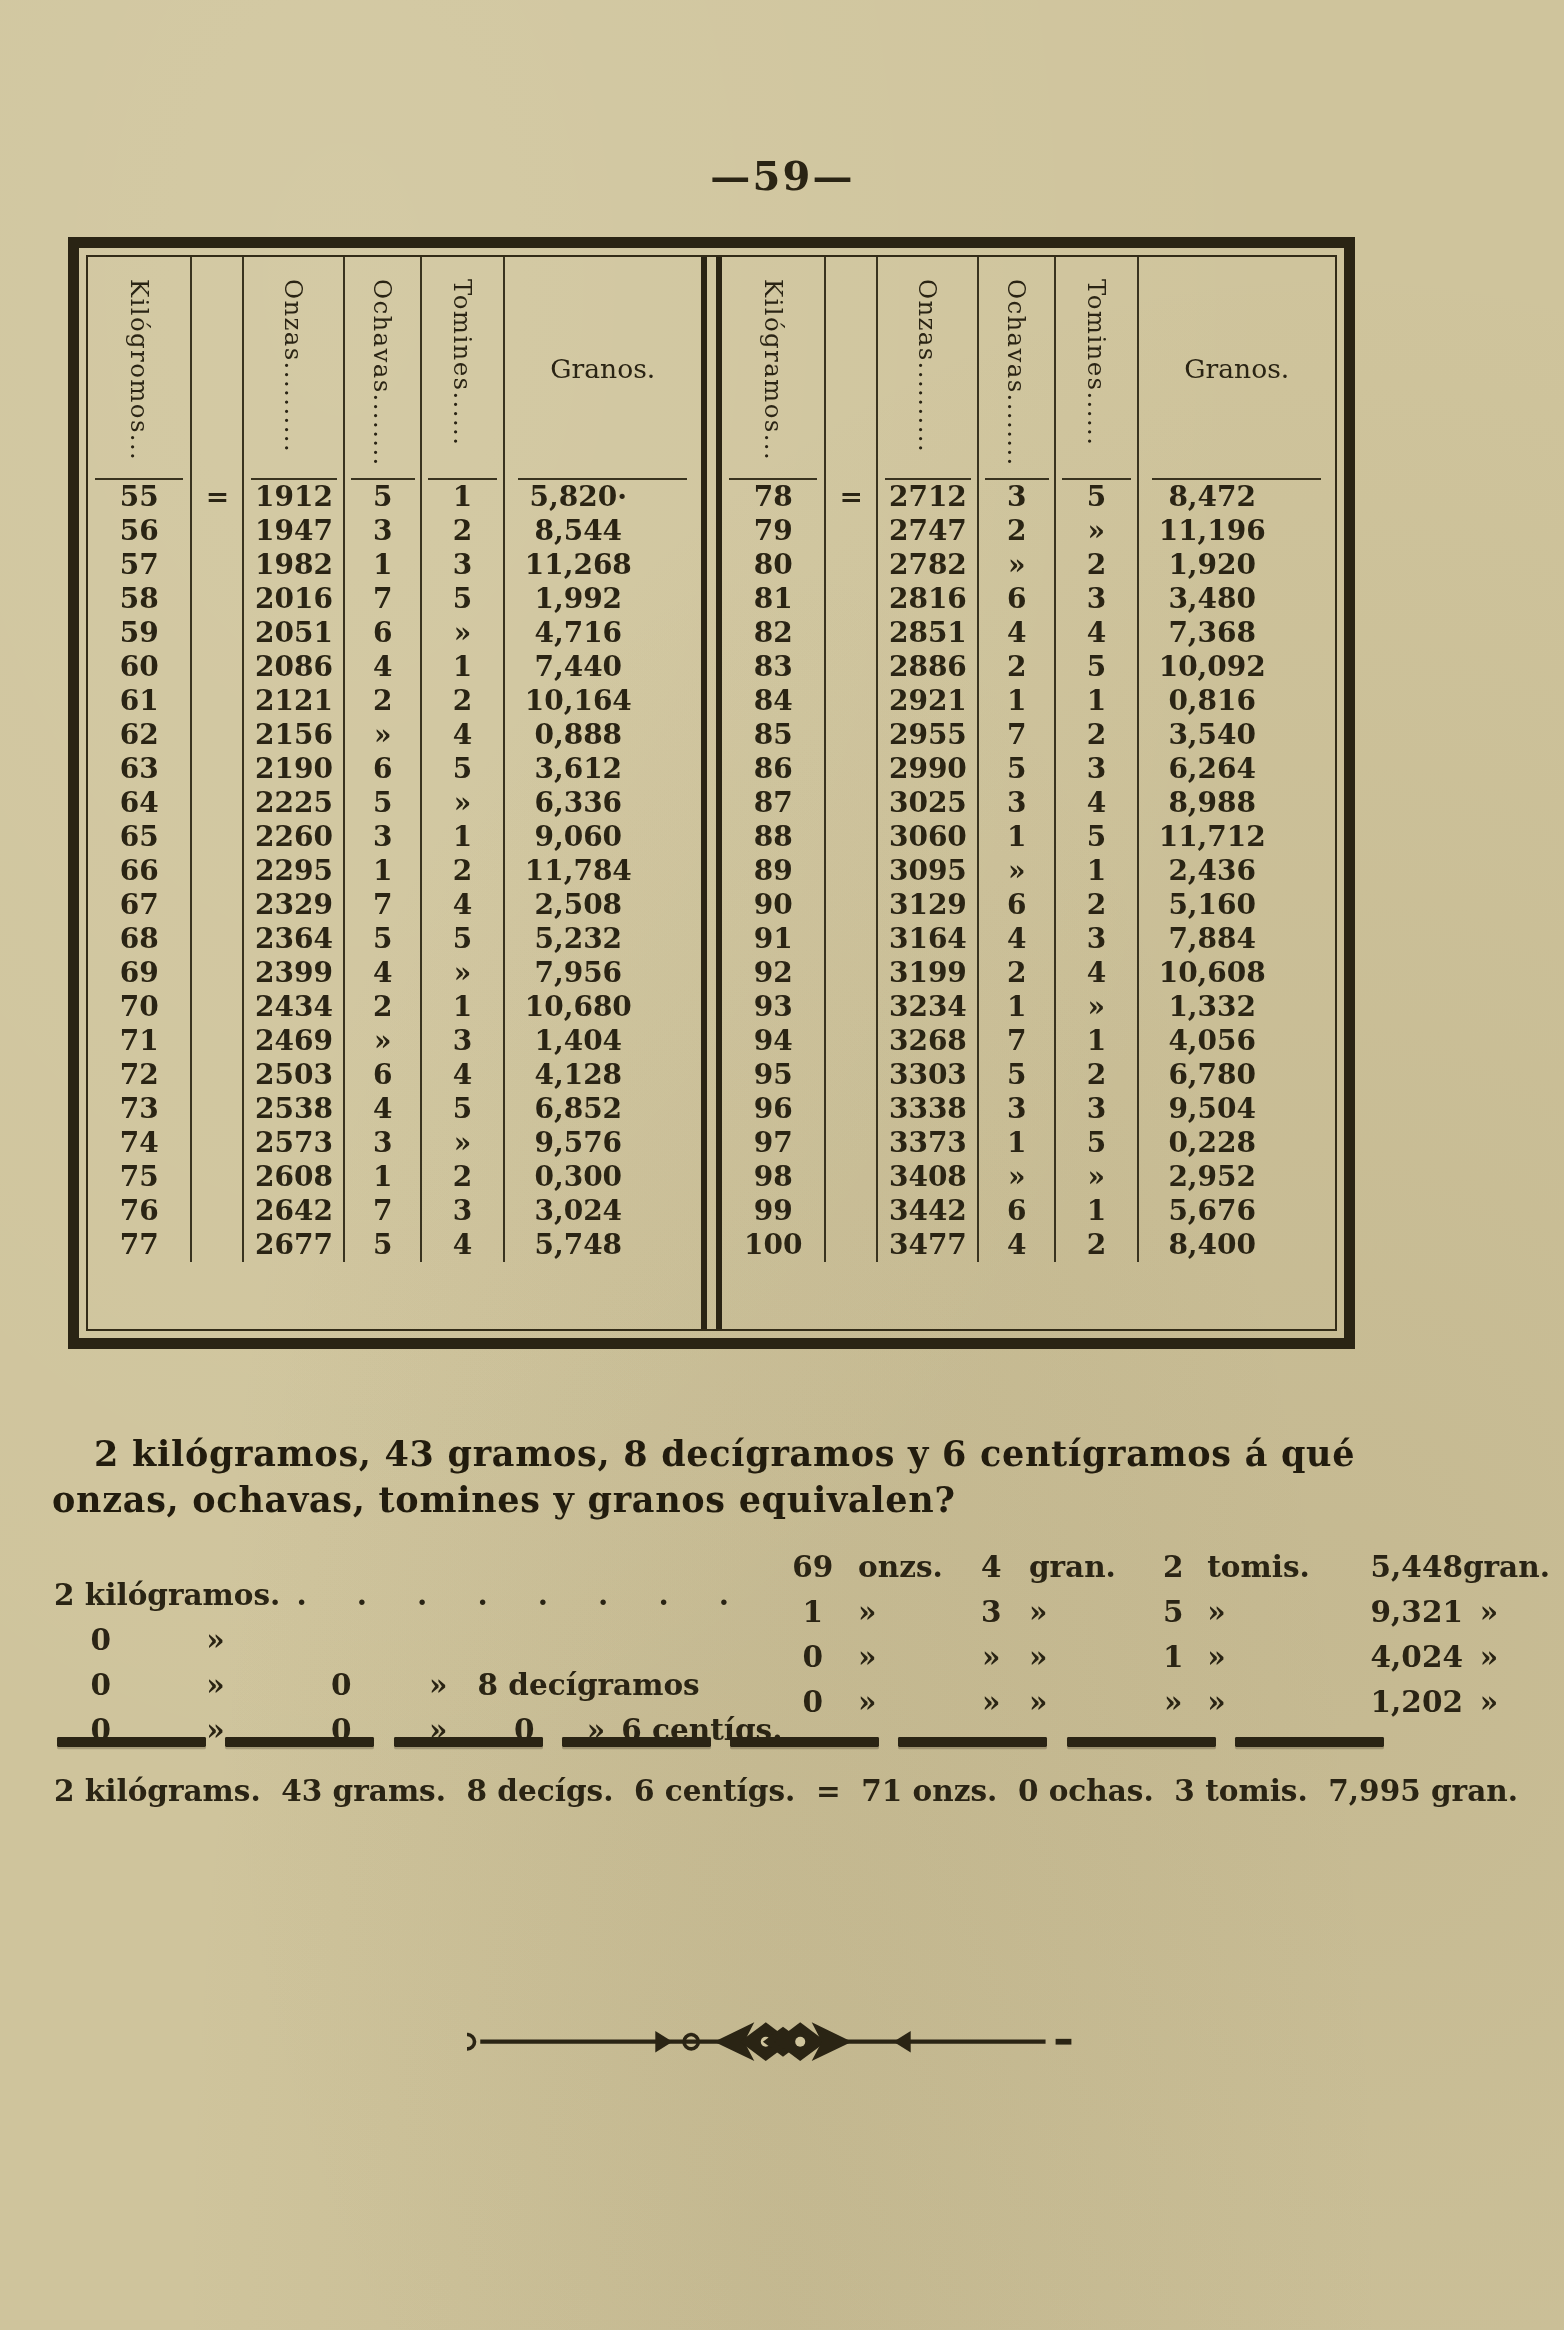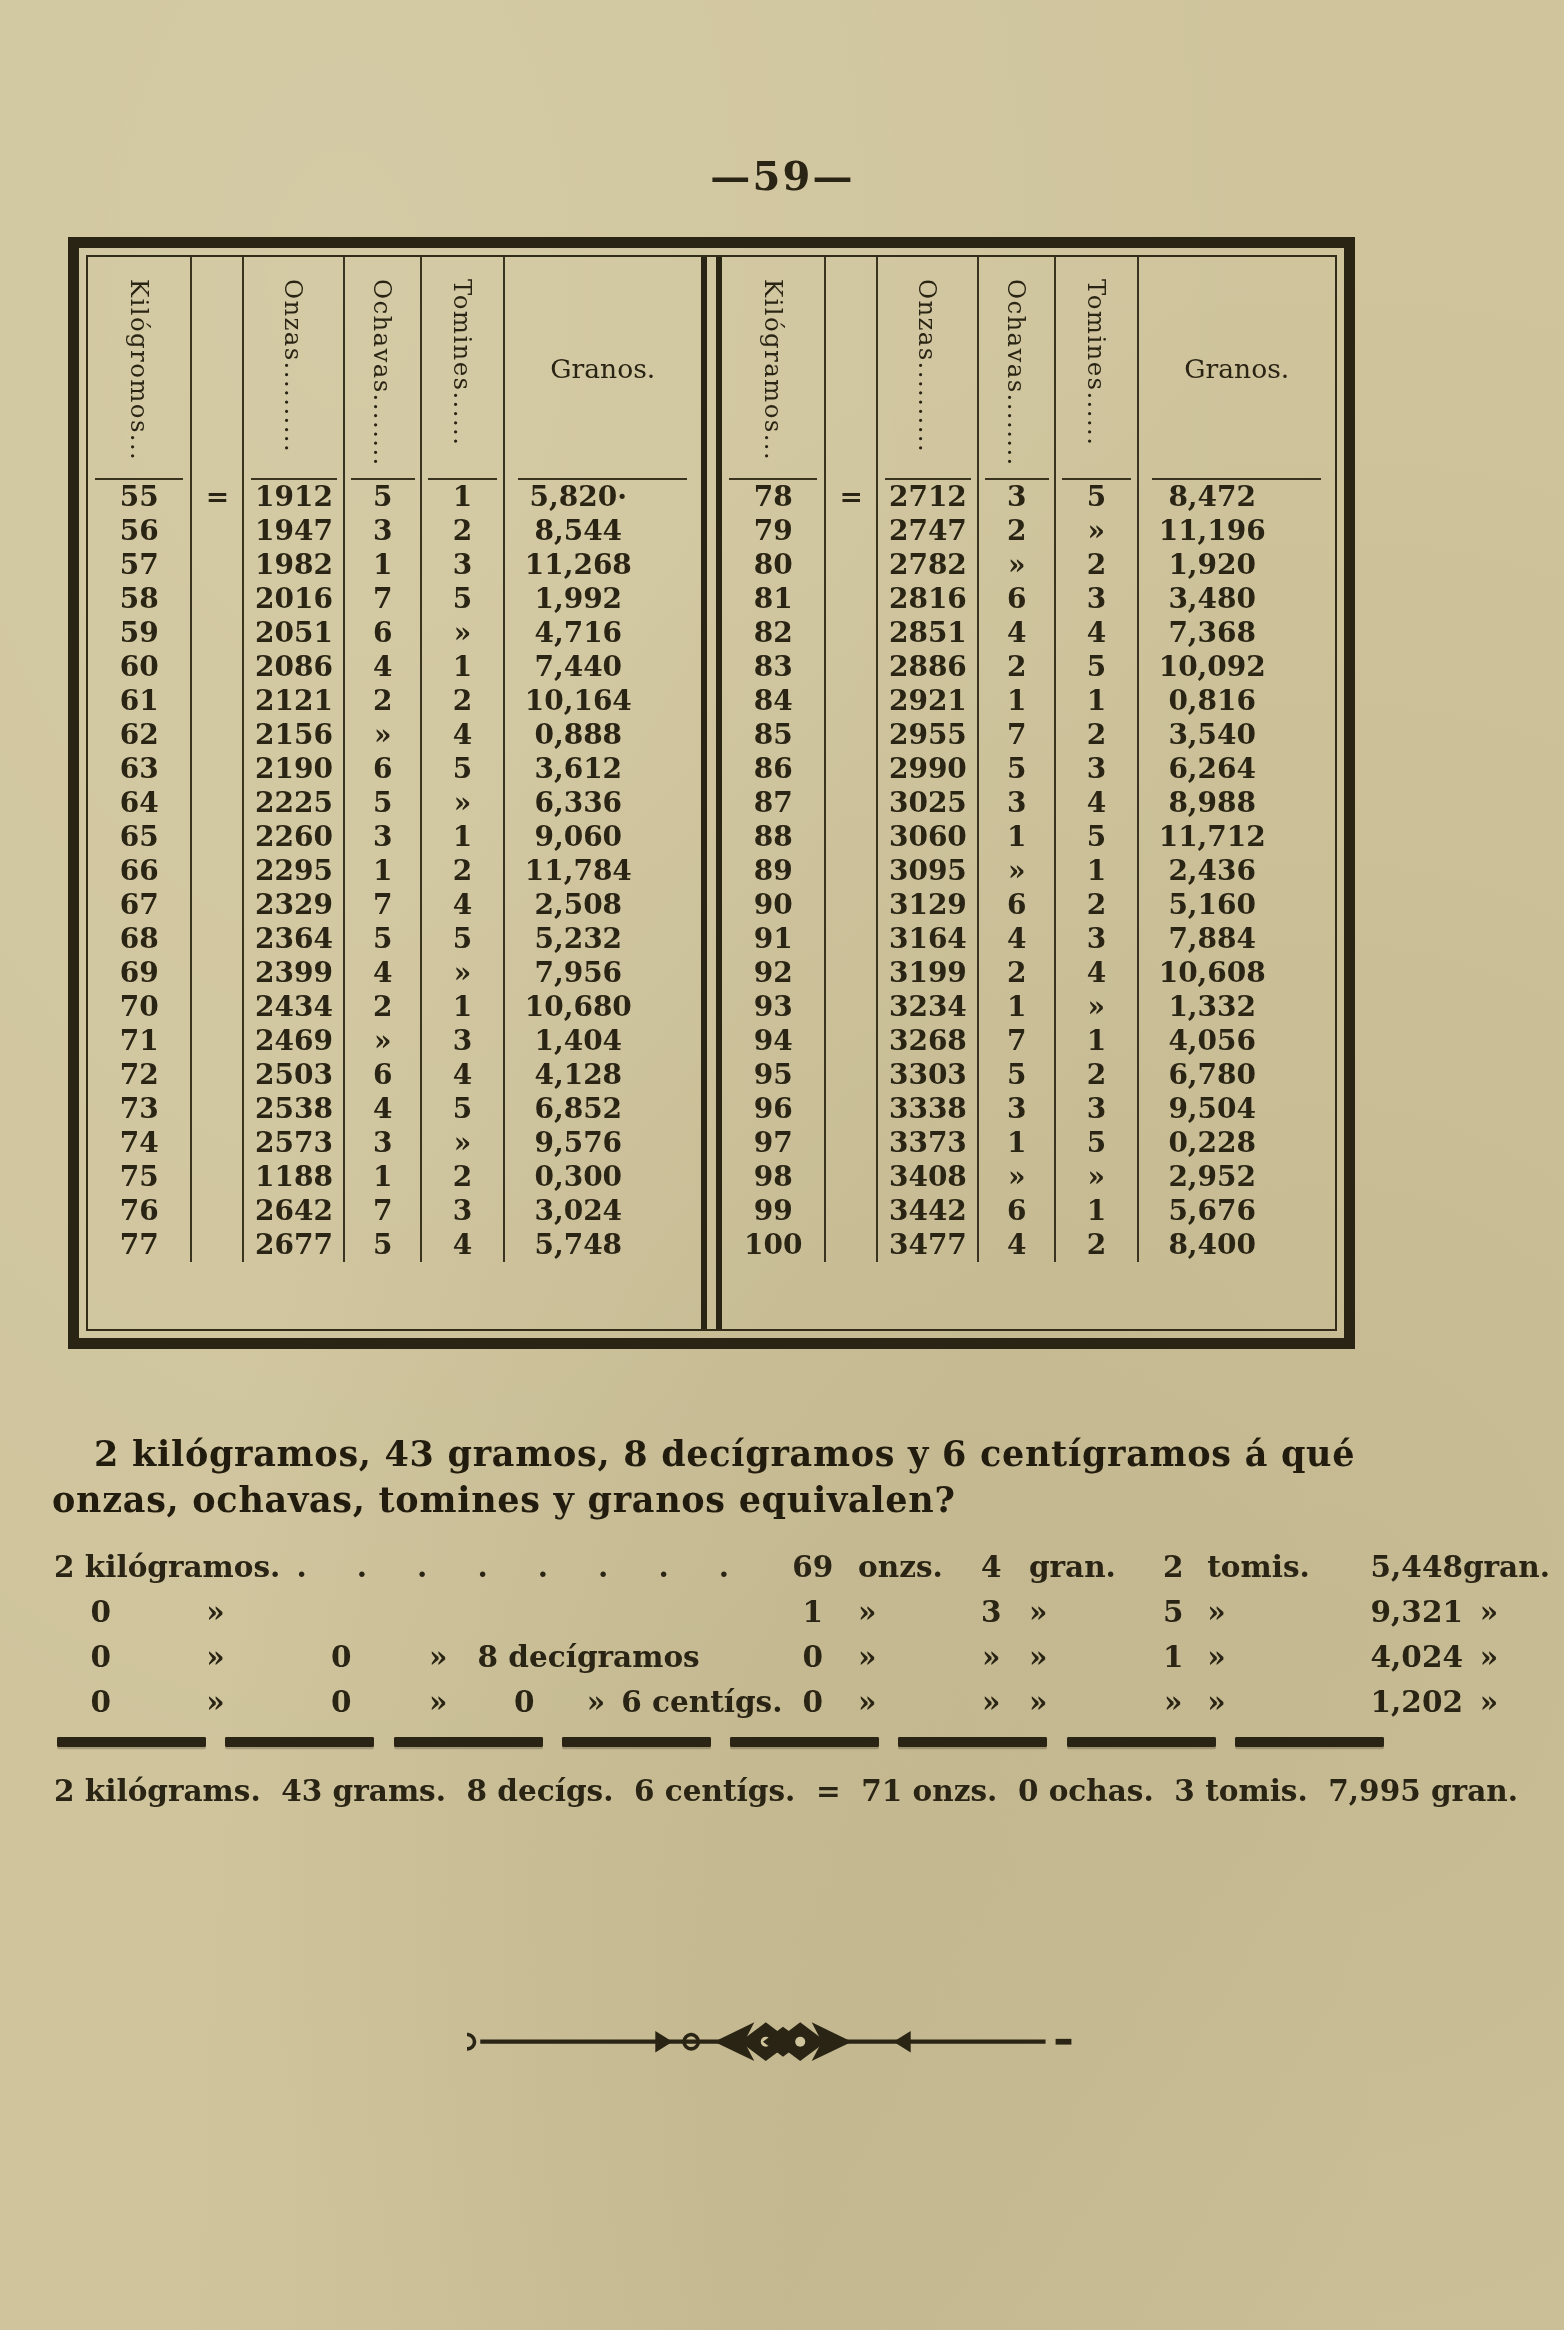--- a/index.html
+++ b/index.html
@@ -70,21 +70,21 @@
   
   .phead{
     position:absolute;left:52px;top:1431px;width:1465px;
     font-size:35px;line-height:46px;font-weight:bold;letter-spacing:0.7px;color:#221c0e;
   }
   .phead .l1{padding-left:42px;}
   .work{
     position:absolute;left:54px;top:1544px;width:1462px;
     font-size:29.5px;font-weight:bold;display:flex;
   }
-  .wl{width:718px;}
+  .wl{width:718px;margin-top:28px;}
   .wr{width:743px;}
   .wrow{height:45px;line-height:45px;white-space:nowrap;}
   .wl .wflex{display:flex;}
   .wlabel{flex:0 0 auto;}
   .wleader{
     flex:1 1 auto;overflow:hidden;padding-left:16px;
     word-spacing:37px;letter-spacing:1.4px;
   }
   .wgrid-l{display:grid;grid-template-columns:13% 19% 16% 11% 13% 7% 21%;}
   .wgrid-r{display:grid;grid-template-columns:11% 14% 9% 16% 8% 15% 20% 7%;}
@@ -256,21 +256,21 @@
           <div class="cell c4">5</div>
           <div class="cell c5">6,852</div>
           <div class="cell c0">74</div>
           <div class="cell c1"></div>
           <div class="cell c2">2573</div>
           <div class="cell c3">3</div>
           <div class="cell c4">»</div>
           <div class="cell c5">9,576</div>
           <div class="cell c0">75</div>
           <div class="cell c1"></div>
-          <div class="cell c2">1188</div>
+          <div class="cell c2">2608</div>
           <div class="cell c3">1</div>
           <div class="cell c4">2</div>
           <div class="cell c5">0,300</div>
           <div class="cell c0">76</div>
           <div class="cell c1"></div>
           <div class="cell c2">2642</div>
           <div class="cell c3">7</div>
           <div class="cell c4">3</div>
           <div class="cell c5">3,024</div>
           <div class="cell c0">77</div>

